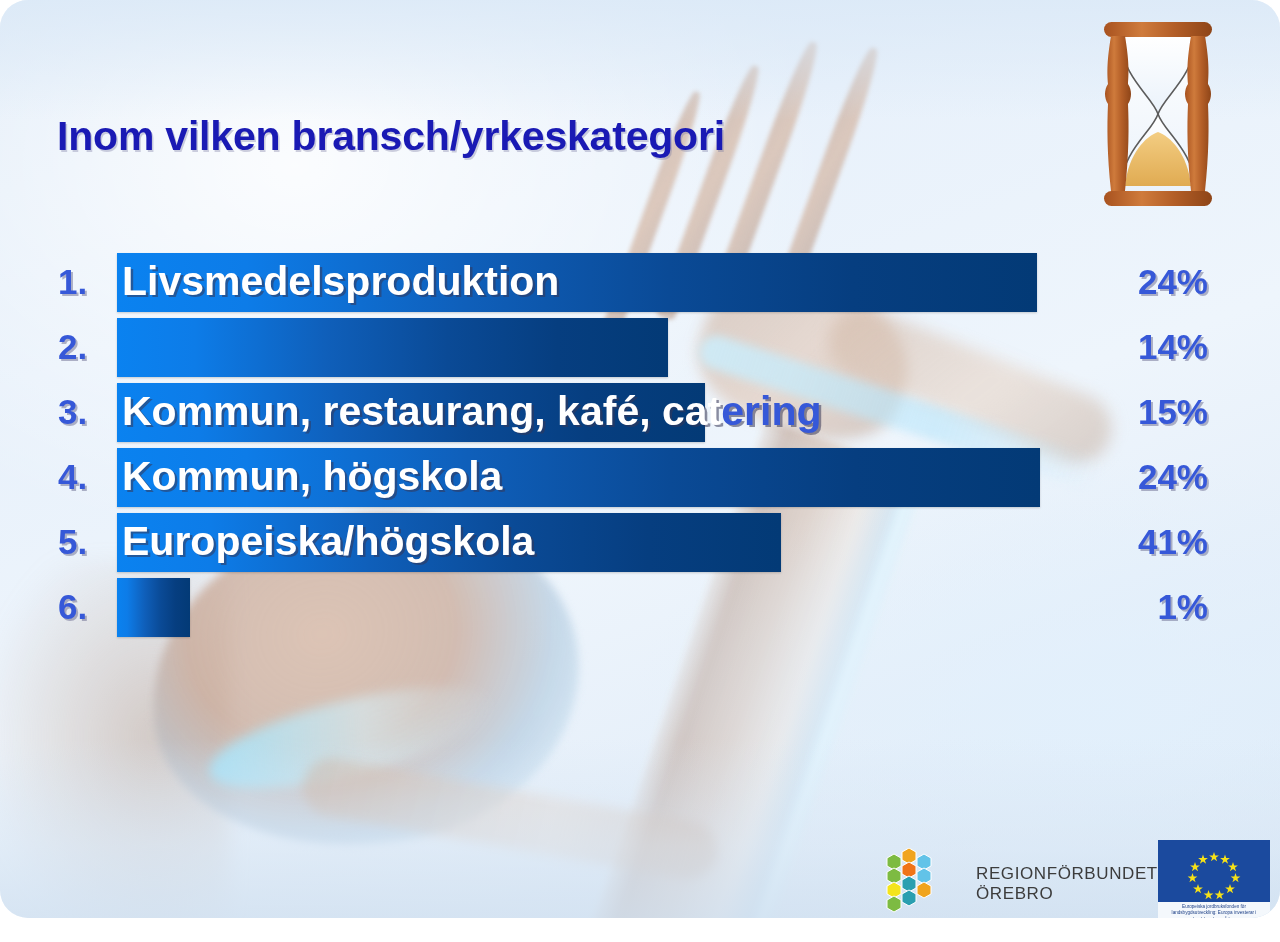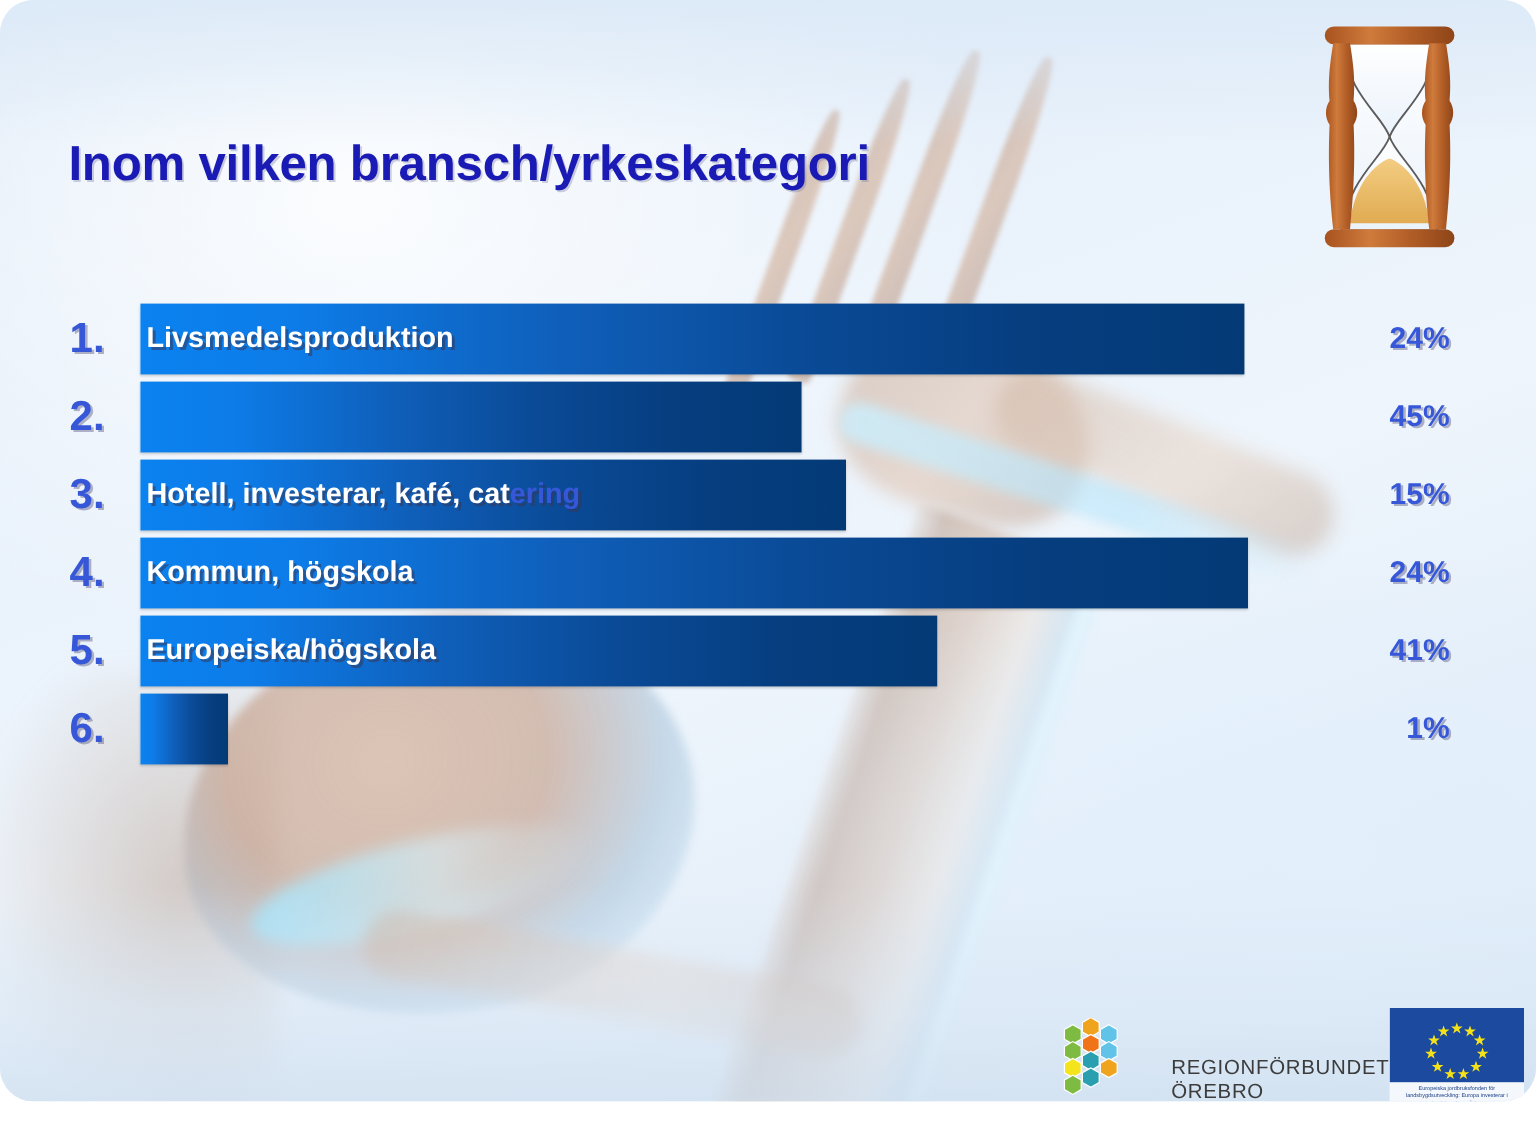--- a/index.html
+++ b/index.html
@@ -173,45 +173,45 @@
     position: absolute;
     left: 117px; top: 3px;
     height: 59px;
     background: linear-gradient(90deg, #0a82f0 0%, #0d7ce8 14%, #0f5fba 38%, #0a4a96 60%, #063e80 80%, #033a76 100%);
     box-shadow: 0 1px 2px rgba(0,0,0,0.18);
   }
   .label {
     position: absolute;
     left: 122px; top: 50%;
     transform: translateY(-54%);
-    font-size: 24px;
+    font-size: 41px;
     font-weight: bold;
     white-space: nowrap;
     color: #ffffff;
     text-shadow: 2.5px 2.5px 0 rgba(55,55,85,0.55);
   }
   
   .label .outside { color: #3658d8; }
 
   .pct {
     position: absolute;
     right: 72px; top: 50%;
     transform: translateY(-52%);
-    font-size: 25px;
+    font-size: 35px;
     font-weight: bold;
     color: #3658d8;
     text-shadow: 2px 2px 0 rgba(90,90,130,0.45);
   }
 
   
   .logo-region {
     position: absolute;
     left: 878px; top: 848px;
     width: 270px; height: 72px;
-    display: flex; align-items: flex-end; gap: 12px;
+    display: flex; align-items: center; gap: 12px;
   }
   .hexgrid { width: 86px; height: 72px; flex: 0 0 auto; }
   .region-text {
     font-size: 17px;
     line-height: 1.18;
     letter-spacing: 0.6px;
     color: #3c3c3c;
     font-weight: normal;
   }
   .region-text .l2 { display: block; }
@@ -304,28 +304,28 @@
       <div class="bar" style="width:920px"></div>
       <div class="label">
         <span>Livsmedelsproduktion</span><span class="outside"></span>
       </div>
       <div class="pct">24%</div>
     </div>
 
     <div class="row">
       <div class="num">2.</div>
       <div class="bar" style="width:551px"></div>
-      <div class="pct">45%</div>
+      <div class="pct">14%</div>
     </div>
 
     <div class="row">
       <div class="num">3.</div>
       <div class="bar" style="width:588px"></div>
       <div class="label">
-        <span>Hotell, investerar, kafé, cat</span><span class="outside">ering</span>
+        <span>Kommun, restaurang, kafé, cat</span><span class="outside">ering</span>
       </div>
       <div class="pct">15%</div>
     </div>
 
     <div class="row">
       <div class="num">4.</div>
       <div class="bar" style="width:923px"></div>
       <div class="label">
         <span>Kommun, högskola</span><span class="outside"></span>
       </div>

